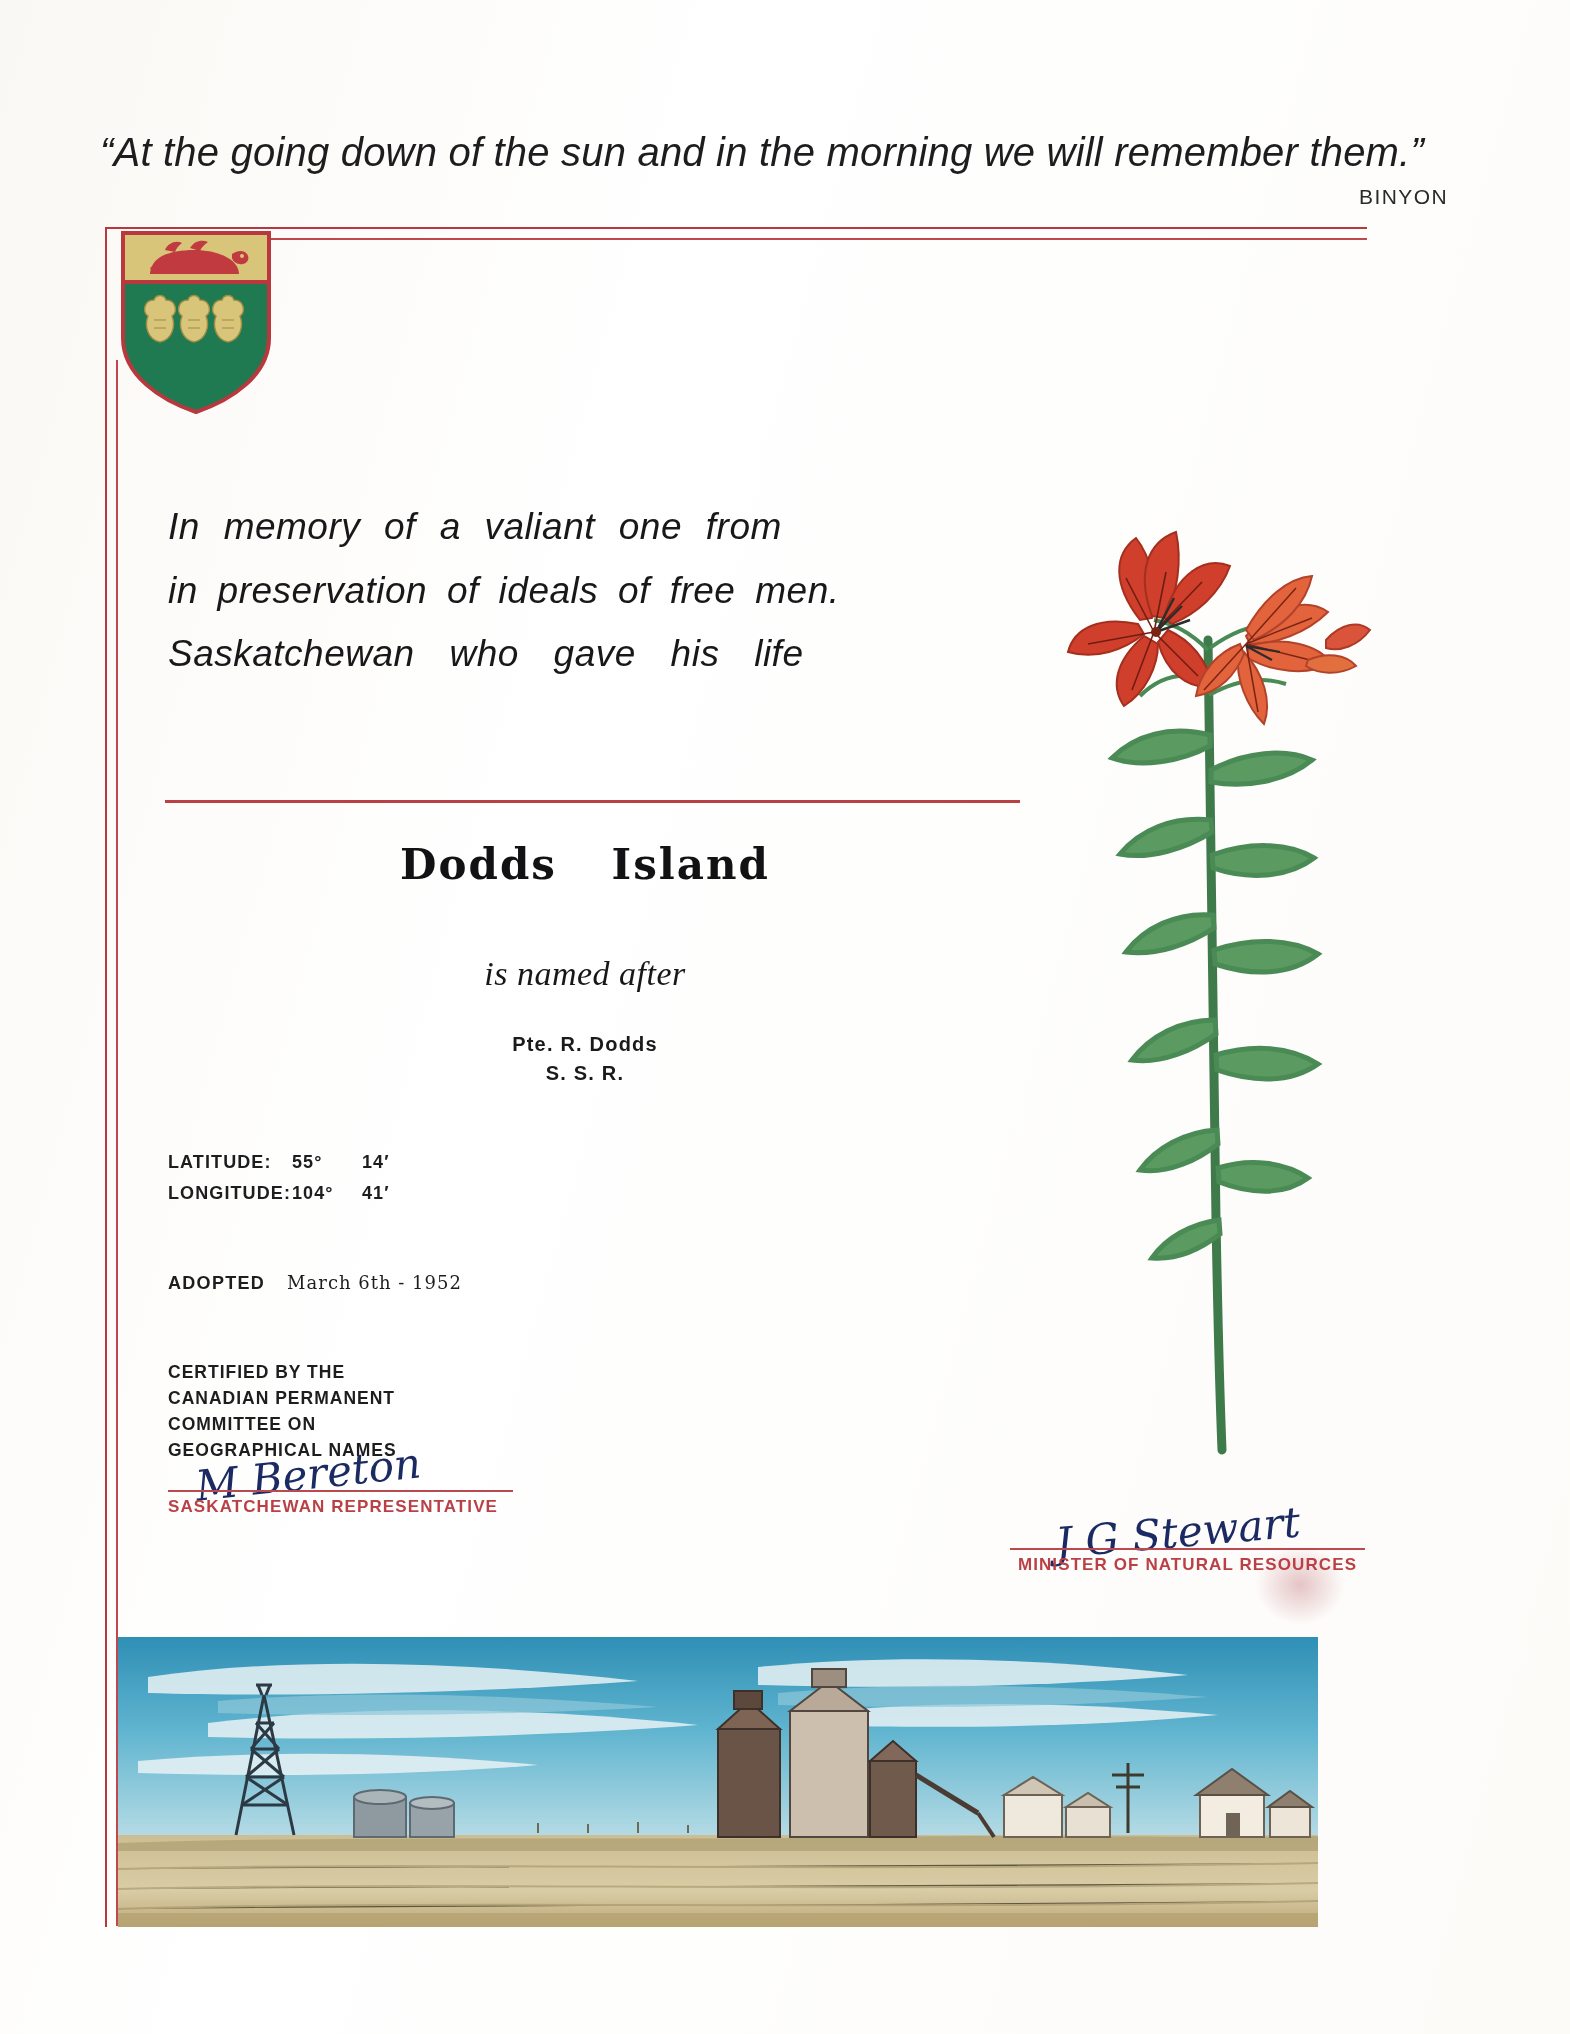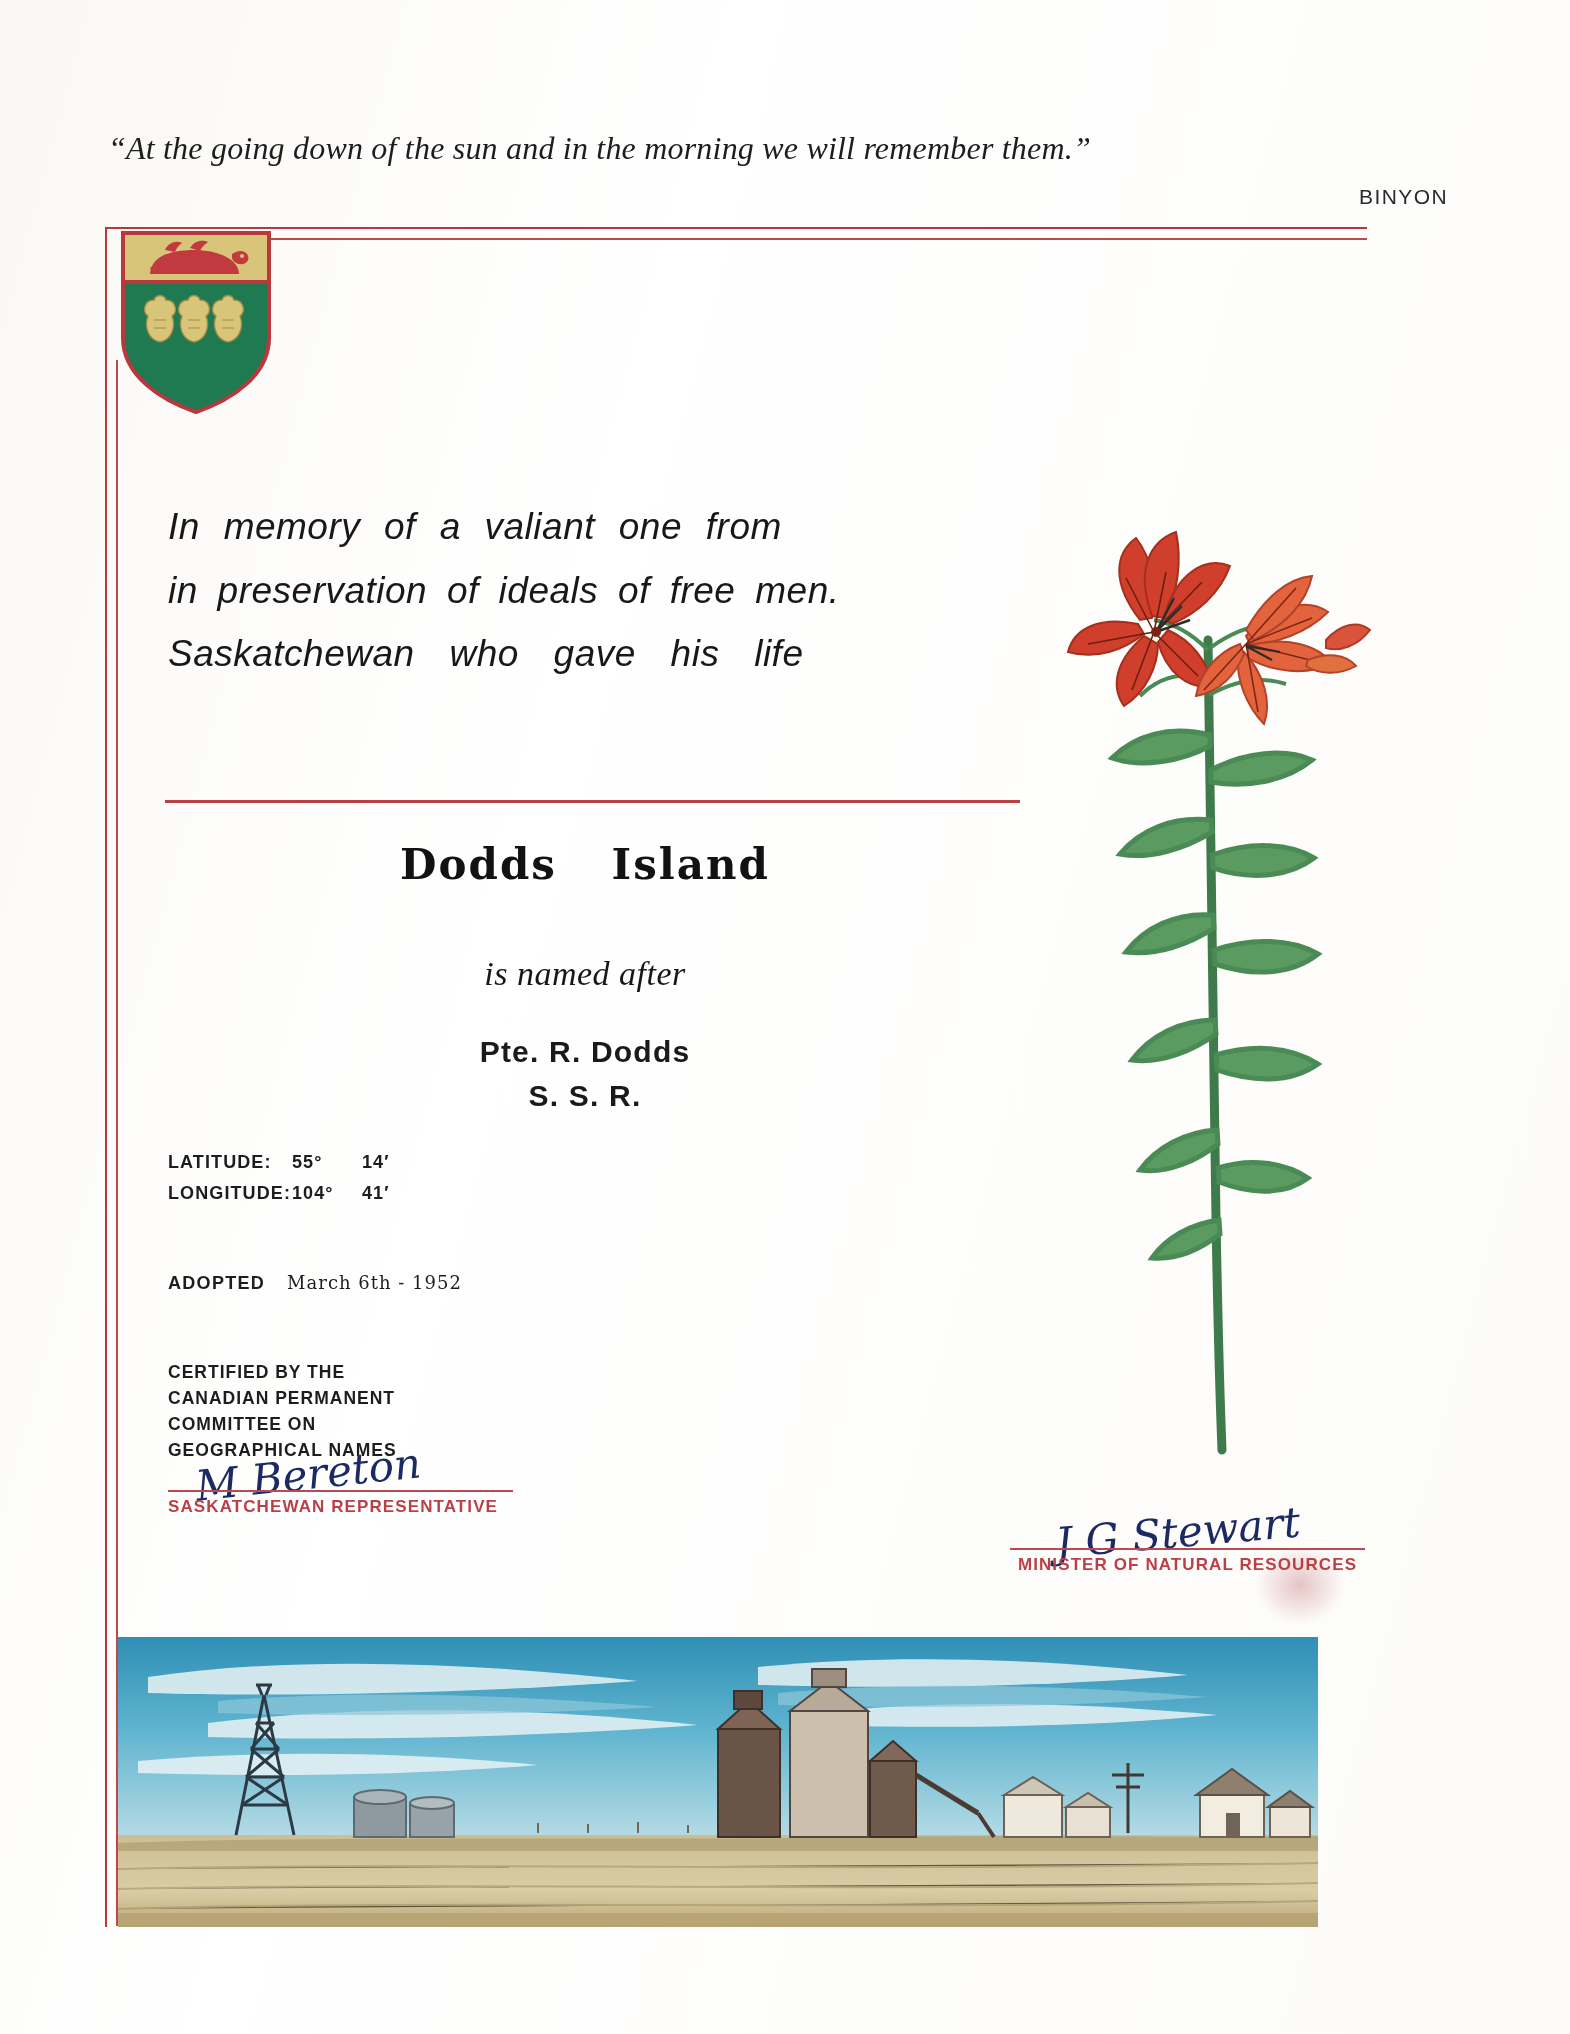--- a/index.html
+++ b/index.html
@@ -23,26 +23,26 @@
   .paper-tint {
     position: absolute;
     inset: 0;
     background:
       linear-gradient(105deg, rgba(250,248,244,1) 0%, rgba(255,255,255,1) 35%, rgba(252,251,248,1) 100%);
   }
 
   
   .epitaph {
     position: absolute;
-    left: 108px;
+    left: 100px;
     top: 130px;
     width: 1300px;
-    font-family: Liberation Serif, serif;
+    font-family: Liberation Sans, sans-serif;
     font-style: italic;
-    font-size: 32px;
+    font-size: 40px;
     letter-spacing: 0.2px;
     color: #1d1d1f;
     white-space: nowrap;
   }
   .epitaph-credit {
     position: absolute;
     right: 122px;
     top: 185px;
     font-family: "Liberation Sans", sans-serif;
     font-size: 21px;
@@ -168,21 +168,21 @@
     letter-spacing: 0.5px;
   }
   .honoree {
     position: absolute;
     left: 170px;
     top: 1030px;
     width: 830px;
     text-align: center;
     font-family: "Liberation Sans", sans-serif;
     font-weight: bold;
-    font-size: 30px;
+    font-size: 20px;
     color: #1a1a1c;
     letter-spacing: 1.2px;
     line-height: 1.45;
   }
 
   
   .coords {
     position: absolute;
     left: 168px;
     top: 1147px;

